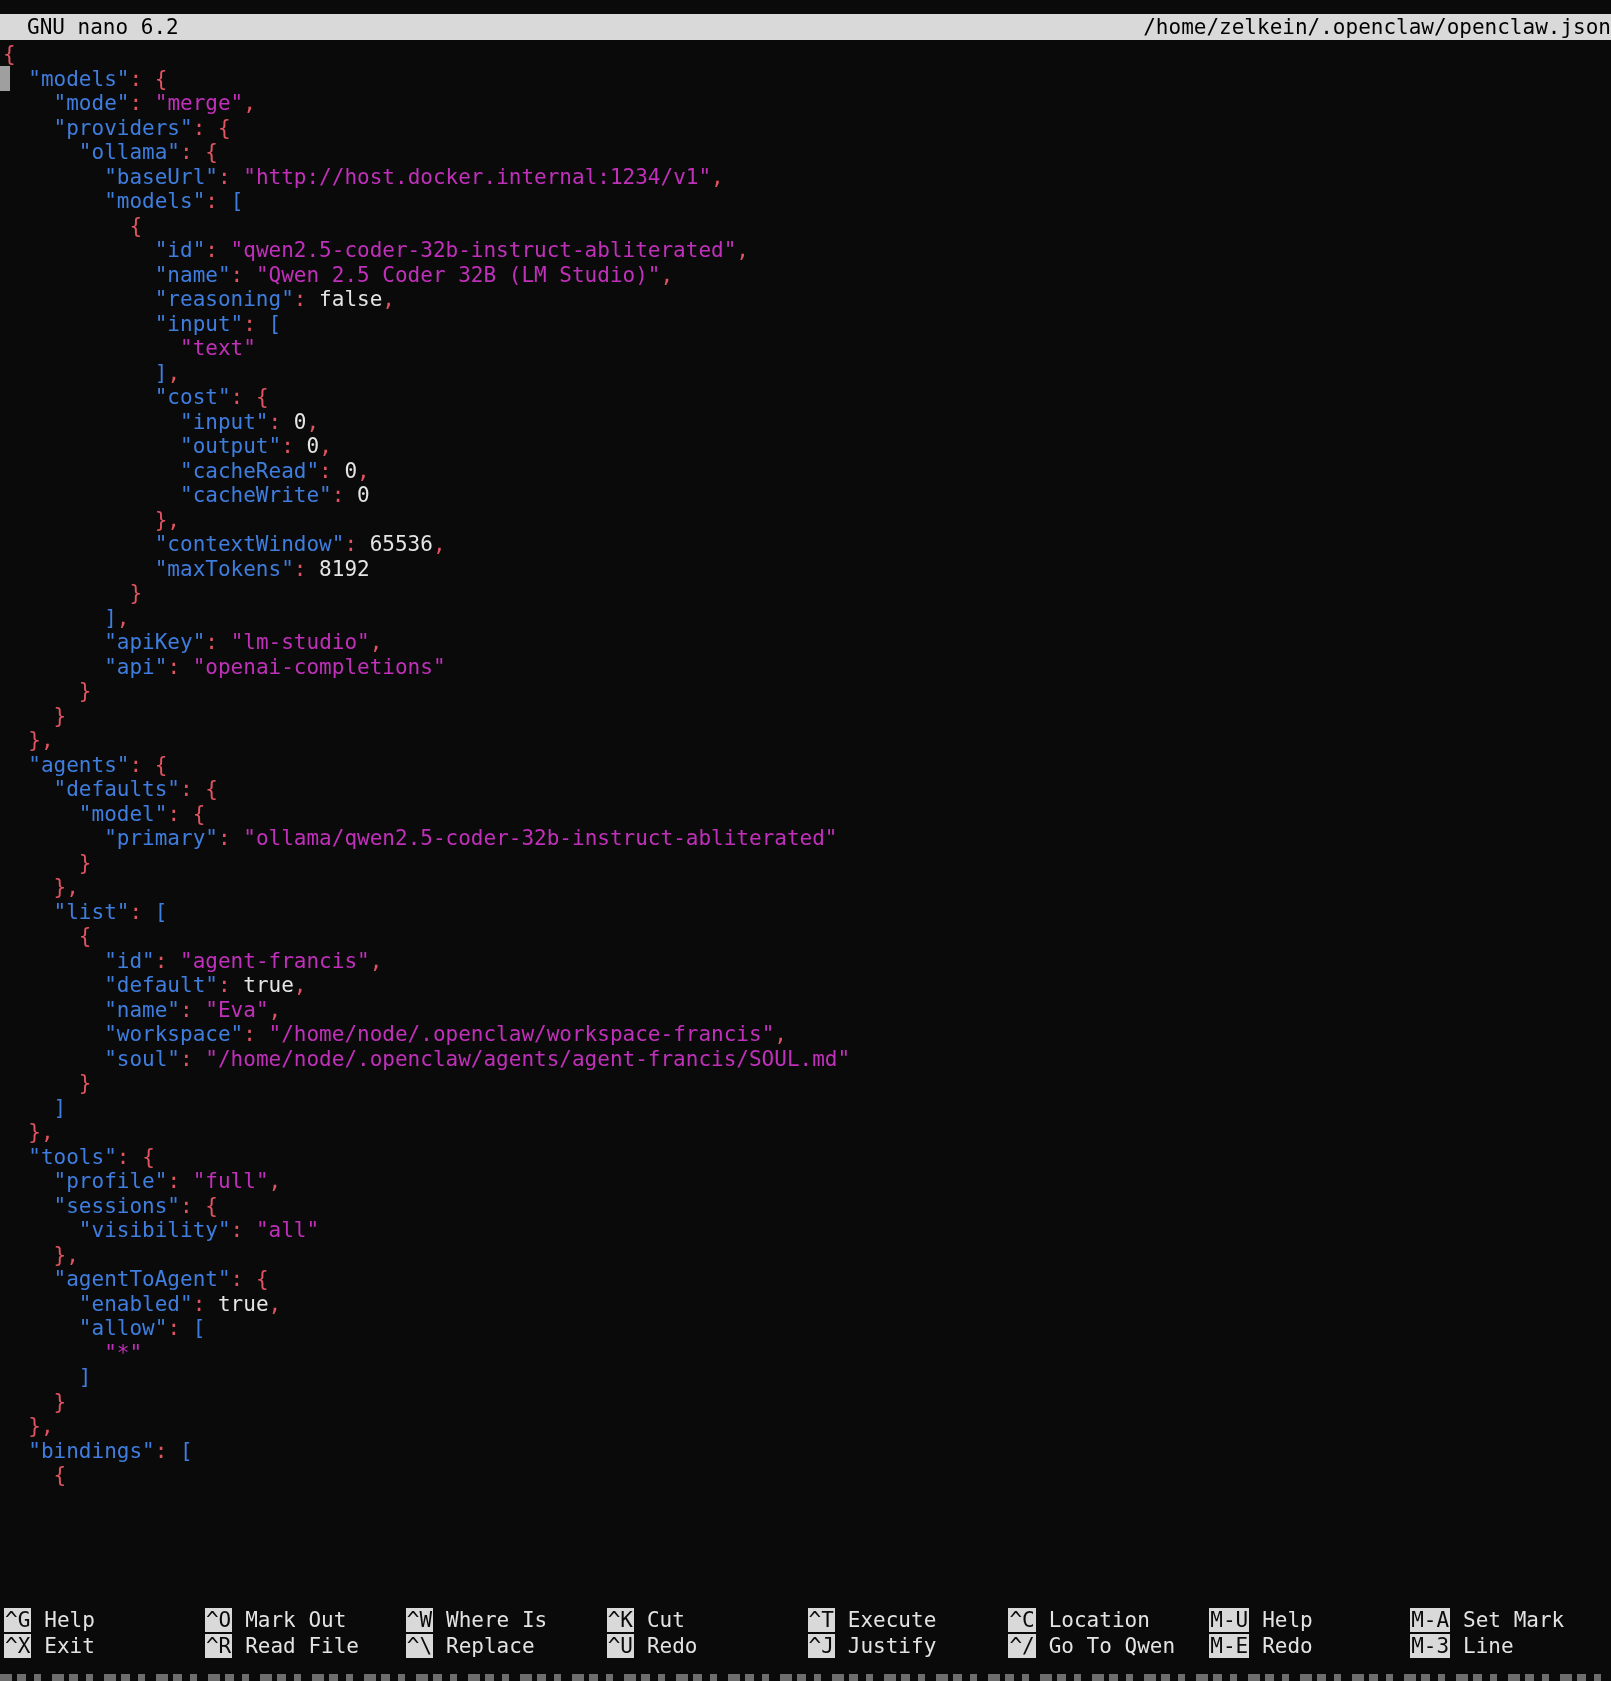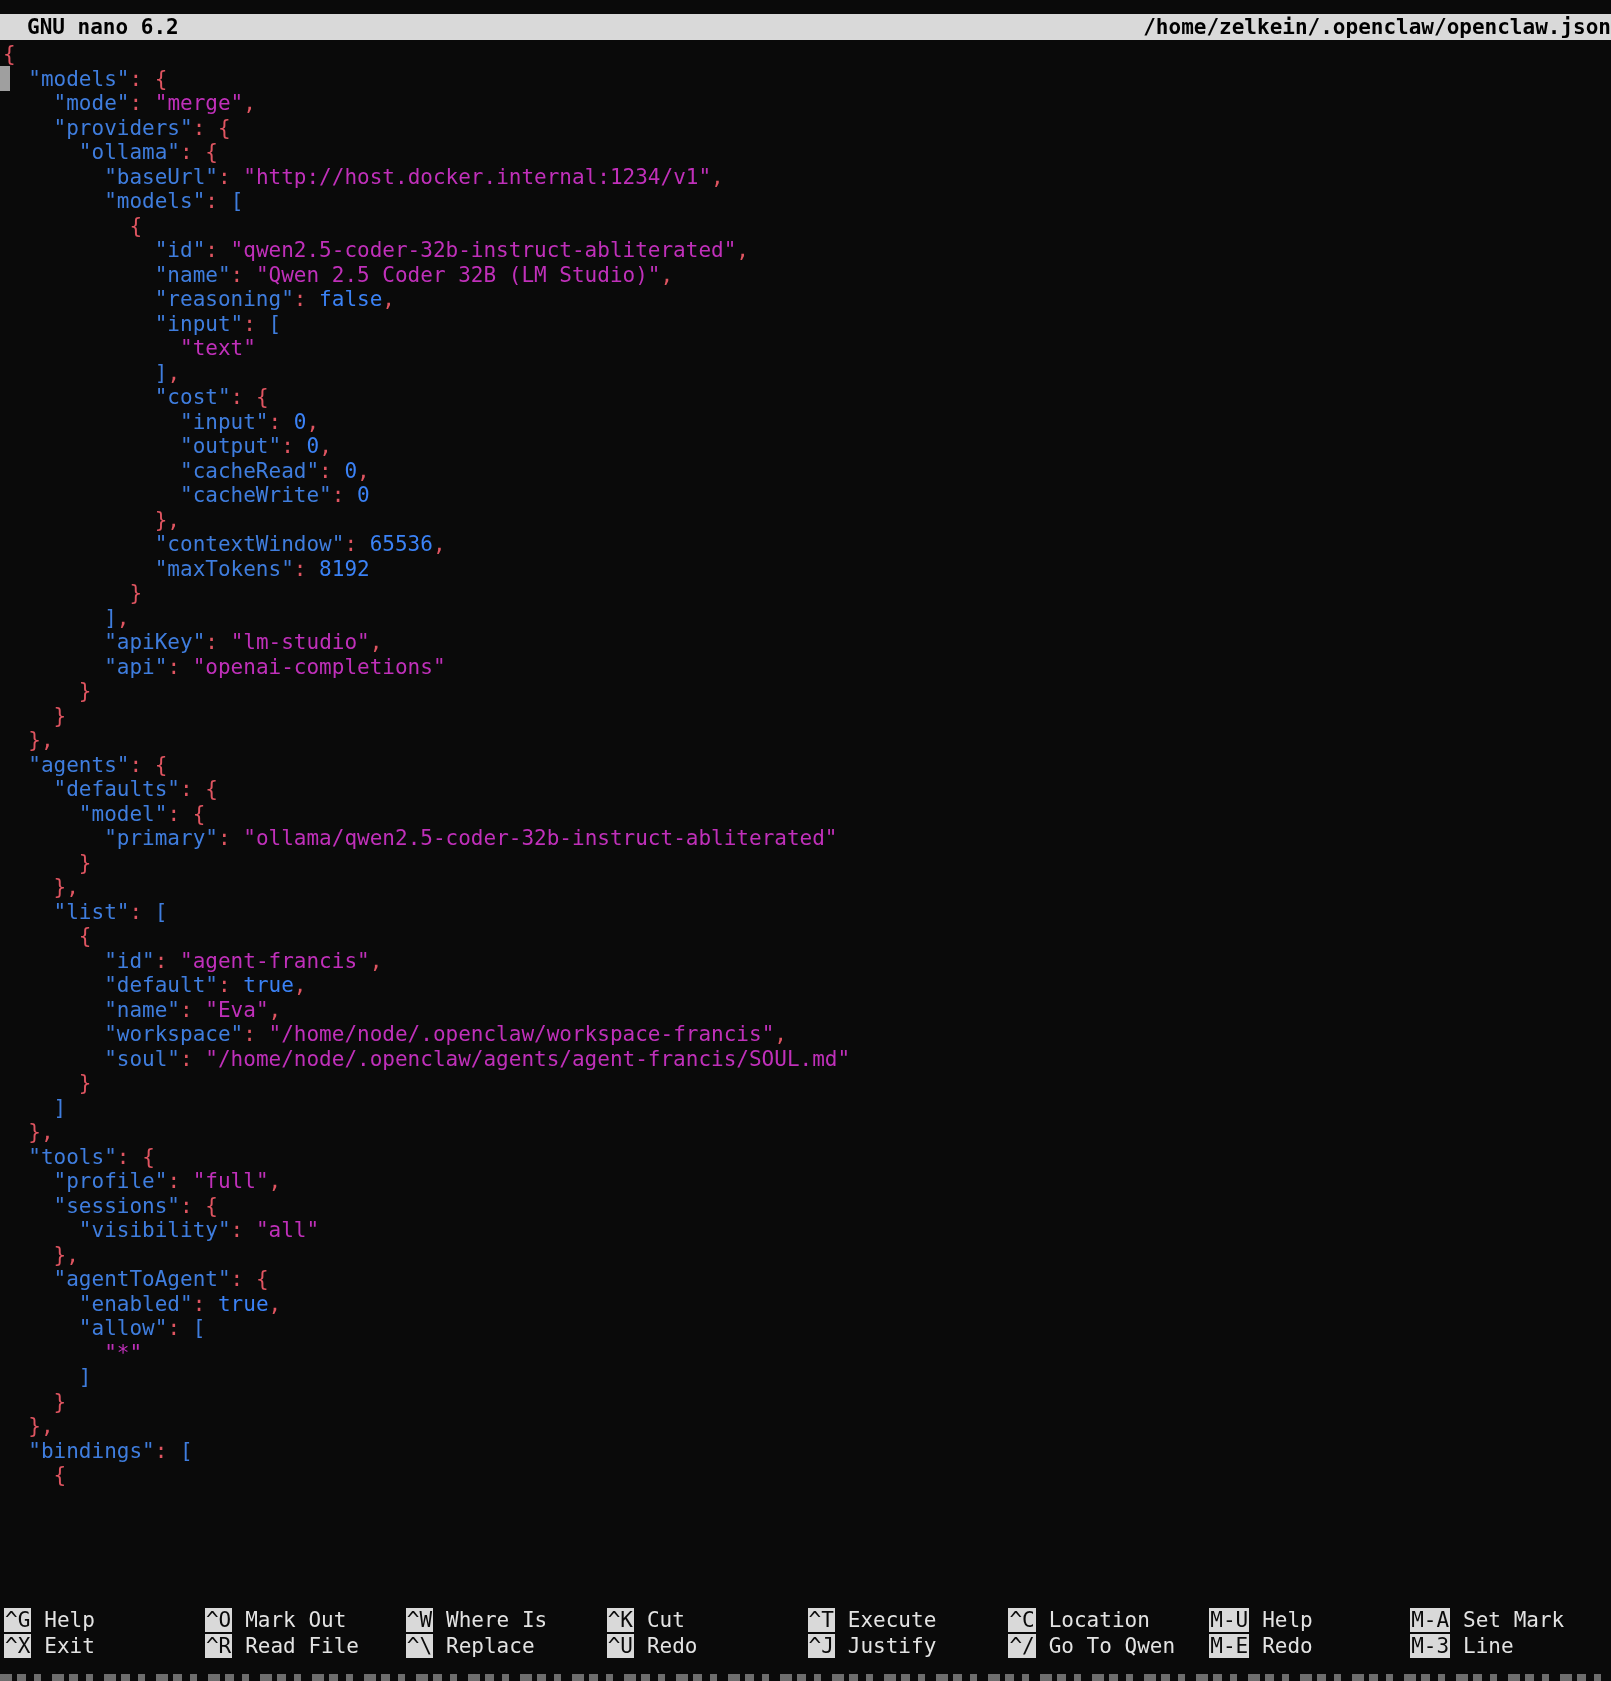--- a/index.html
+++ b/index.html
@@ -4,33 +4,33 @@
 <style>
   html,body{margin:0;padding:0;background:#0a0a0a;}
   .screen{
     position:relative;width:1611px;height:1681px;overflow:hidden;
     background:#0a0a0a;
     font-family:"DejaVu Sans Mono", "Liberation Mono", monospace;
   }
   .titlebar{
     position:absolute;top:14px;left:0;right:0;height:26px;
     background:#d9d9d9;color:#000;font-size:21px;line-height:26px;
-    font-weight:bold;
+    font-weight:normal;
   }
   .titlebar .app{position:absolute;left:27px;top:0;}
   .titlebar .path{position:absolute;left:0;right:0;top:0;text-align:right;}
   .editor{
     position:absolute;top:42px;left:3px;right:0;
     font-size:21px;line-height:24.5px;white-space:pre;color:#d8d8d8;
   }
   .line{height:24.5px;}
   .tok-k{color:#3f7dde;}  
   .tok-a{color:#3f7dde;}  
   .tok-s{color:#c030ba;}  
-  .tok-n,.tok-b{color:#3b82f6;} 
+  .tok-n,.tok-b{color:#e5e5e5;} 
   .tok-p{color:#e05561;}  
   .tok-w{color:#d8d8d8;}
   .cursor{
     position:absolute;left:0;top:66px;width:10px;height:25px;background:#9f9f9f;
   }
   .shortcuts{
     position:absolute;left:4px;right:0;top:1607px;height:53px;
     display:grid;grid-template-columns:repeat(8,1fr);grid-template-rows:26px 26px;
     font-size:21px;line-height:26px;color:#e3e3e3;
   }

